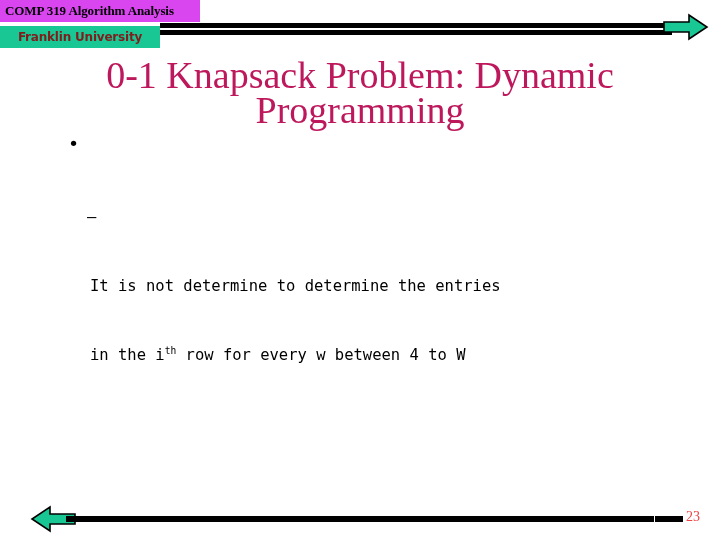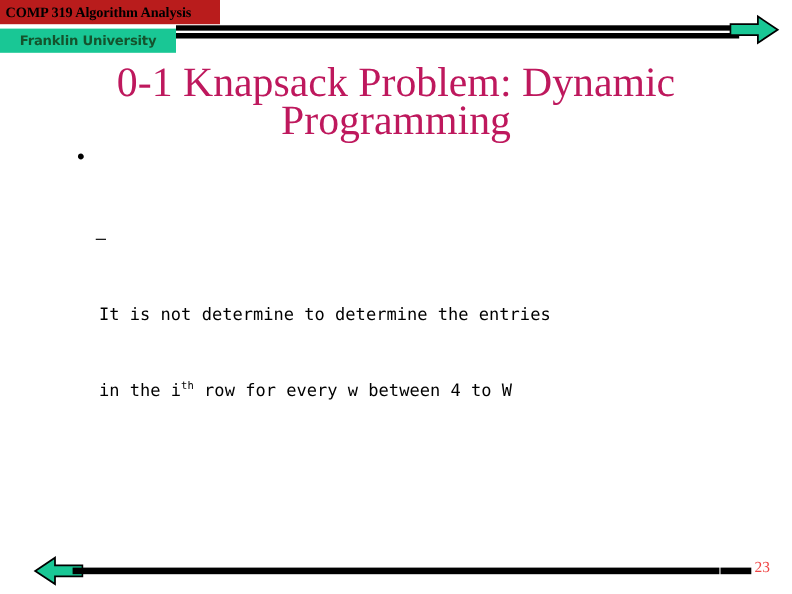--- a/index.html
+++ b/index.html
@@ -21,21 +21,21 @@
     left: 0; top: 0;
     width: 720px;
     height: 56px;
   }
   .course-chip {
     position: absolute;
     left: 0px;
     top: 0px;
     width: 200px;
     height: 22px;
-    background: #b91c1c;
+    background: #d946ef;
     display: flex;
     align-items: center;
     box-sizing: border-box;
     padding-left: 5px;
   }
   .course-chip-label {
     font-family: "Liberation Serif", serif;
     font-weight: bold;
     font-size: 13px;
     color: #000000;
@@ -51,21 +51,21 @@
     background: #19C795;
     display: flex;
     align-items: center;
     justify-content: center;
     box-sizing: border-box;
   }
   .univ-chip-label {
     font-family: "DejaVu Sans", sans-serif;
     font-weight: bold;
     font-size: 12px;
-    color: #14532d;
+    color: #7f1d1d;
     white-space: nowrap;
     letter-spacing: -0.2px;
   }
 
   
   .rail-top {
     position: absolute;
     left: 160px;
     top: 23px;
     width: 512px;

